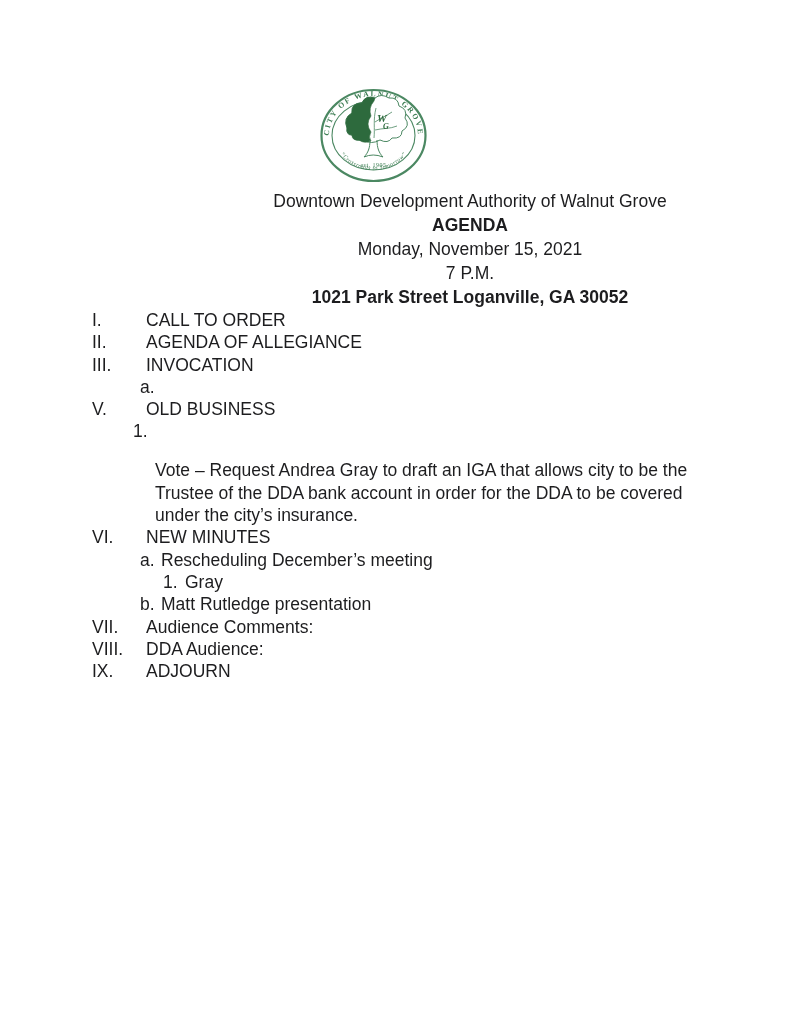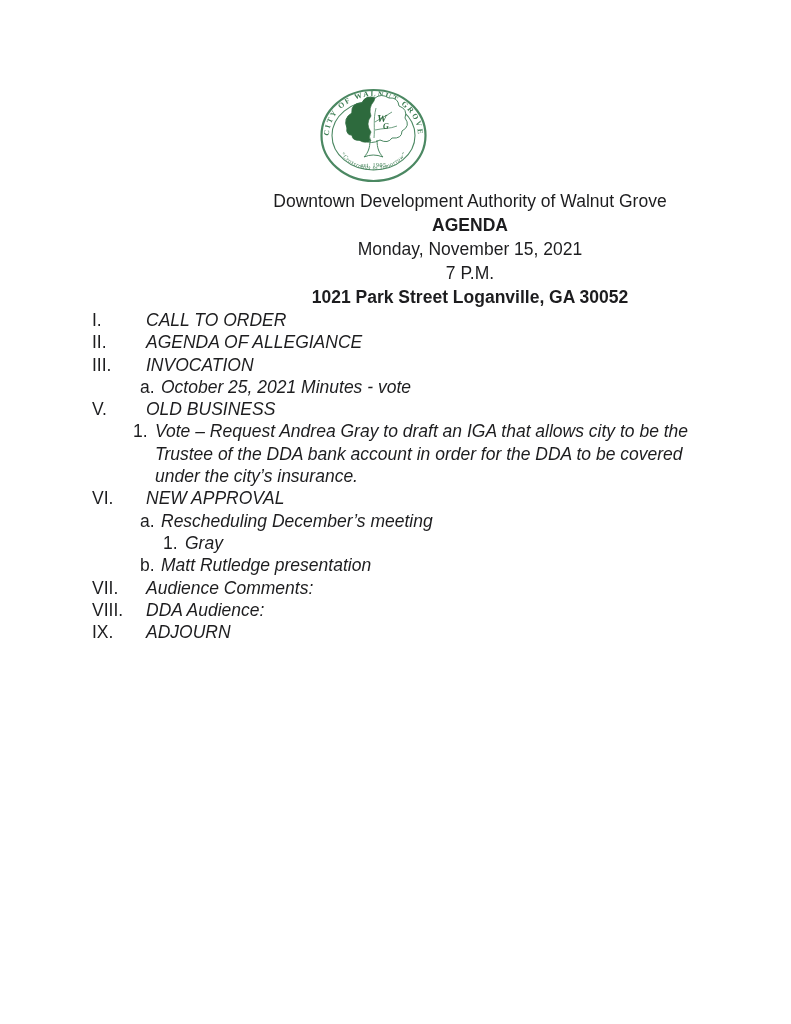--- a/index.html
+++ b/index.html
@@ -37,28 +37,28 @@
   .agenda {
     position: absolute;
     top: 309px;
     left: 0;
     right: 0;
     font-size: 17.5px;
     line-height: 22.3px;
   }
   .row { display: flex; align-items: flex-start; }
   .row .item-marker { flex: 0 0 auto; }
-  .row .item-text { flex: 0 1 auto; font-style: italic; }
+  .row .item-text { flex: 0 1 auto; }
   .lvl-roman { padding-left: 92px; }
   .lvl-roman .item-marker { width: 54px; }
   .lvl-a { padding-left: 140px; }
   .lvl-a .item-marker { width: 21px; }
   .lvl-num { padding-left: 133px; }
   .lvl-num .item-marker { width: 22px; }
-  .lvl-num .item-text { max-width: 545px; }
+  .lvl-num .item-text { max-width: 545px; margin-top: 39px; }
   .lvl-num2 { padding-left: 163px; }
   .lvl-num2 .item-marker { width: 22px; }
 </style>
 </head>
 <body>
 
 <div class="page">
 
   <svg class="seal" viewBox="0 0 109 95" xmlns="http://www.w3.org/2000/svg">
     <defs>
@@ -117,36 +117,35 @@
     </div>
 
     <div class="row lvl-roman">
       <span class="item-marker">III.</span>
       <span class="item-text">INVOCATION</span>
     </div>
 
 
     <div class="row lvl-a">
       <span class="item-marker">a.</span>
-      <span class="item-text">October 25, 2021 Minutes - vote</span>
     </div>
 
     <div class="row lvl-roman">
       <span class="item-marker">V.</span>
       <span class="item-text">OLD BUSINESS</span>
     </div>
 
     <div class="row lvl-num">
       <span class="item-marker">1.</span>
       <span class="item-text">Vote – Request Andrea Gray to draft an IGA that allows city to be the Trustee of the DDA bank account in order for the DDA to be covered under the city’s insurance.</span>
     </div>
 
     <div class="row lvl-roman">
       <span class="item-marker">VI.</span>
-      <span class="item-text">NEW APPROVAL</span>
+      <span class="item-text">NEW MINUTES</span>
     </div>
 
     <div class="row lvl-a">
       <span class="item-marker">a.</span>
       <span class="item-text">Rescheduling December’s meeting</span>
     </div>
 
     <div class="row lvl-num2">
       <span class="item-marker">1.</span>
       <span class="item-text">Gray</span>

